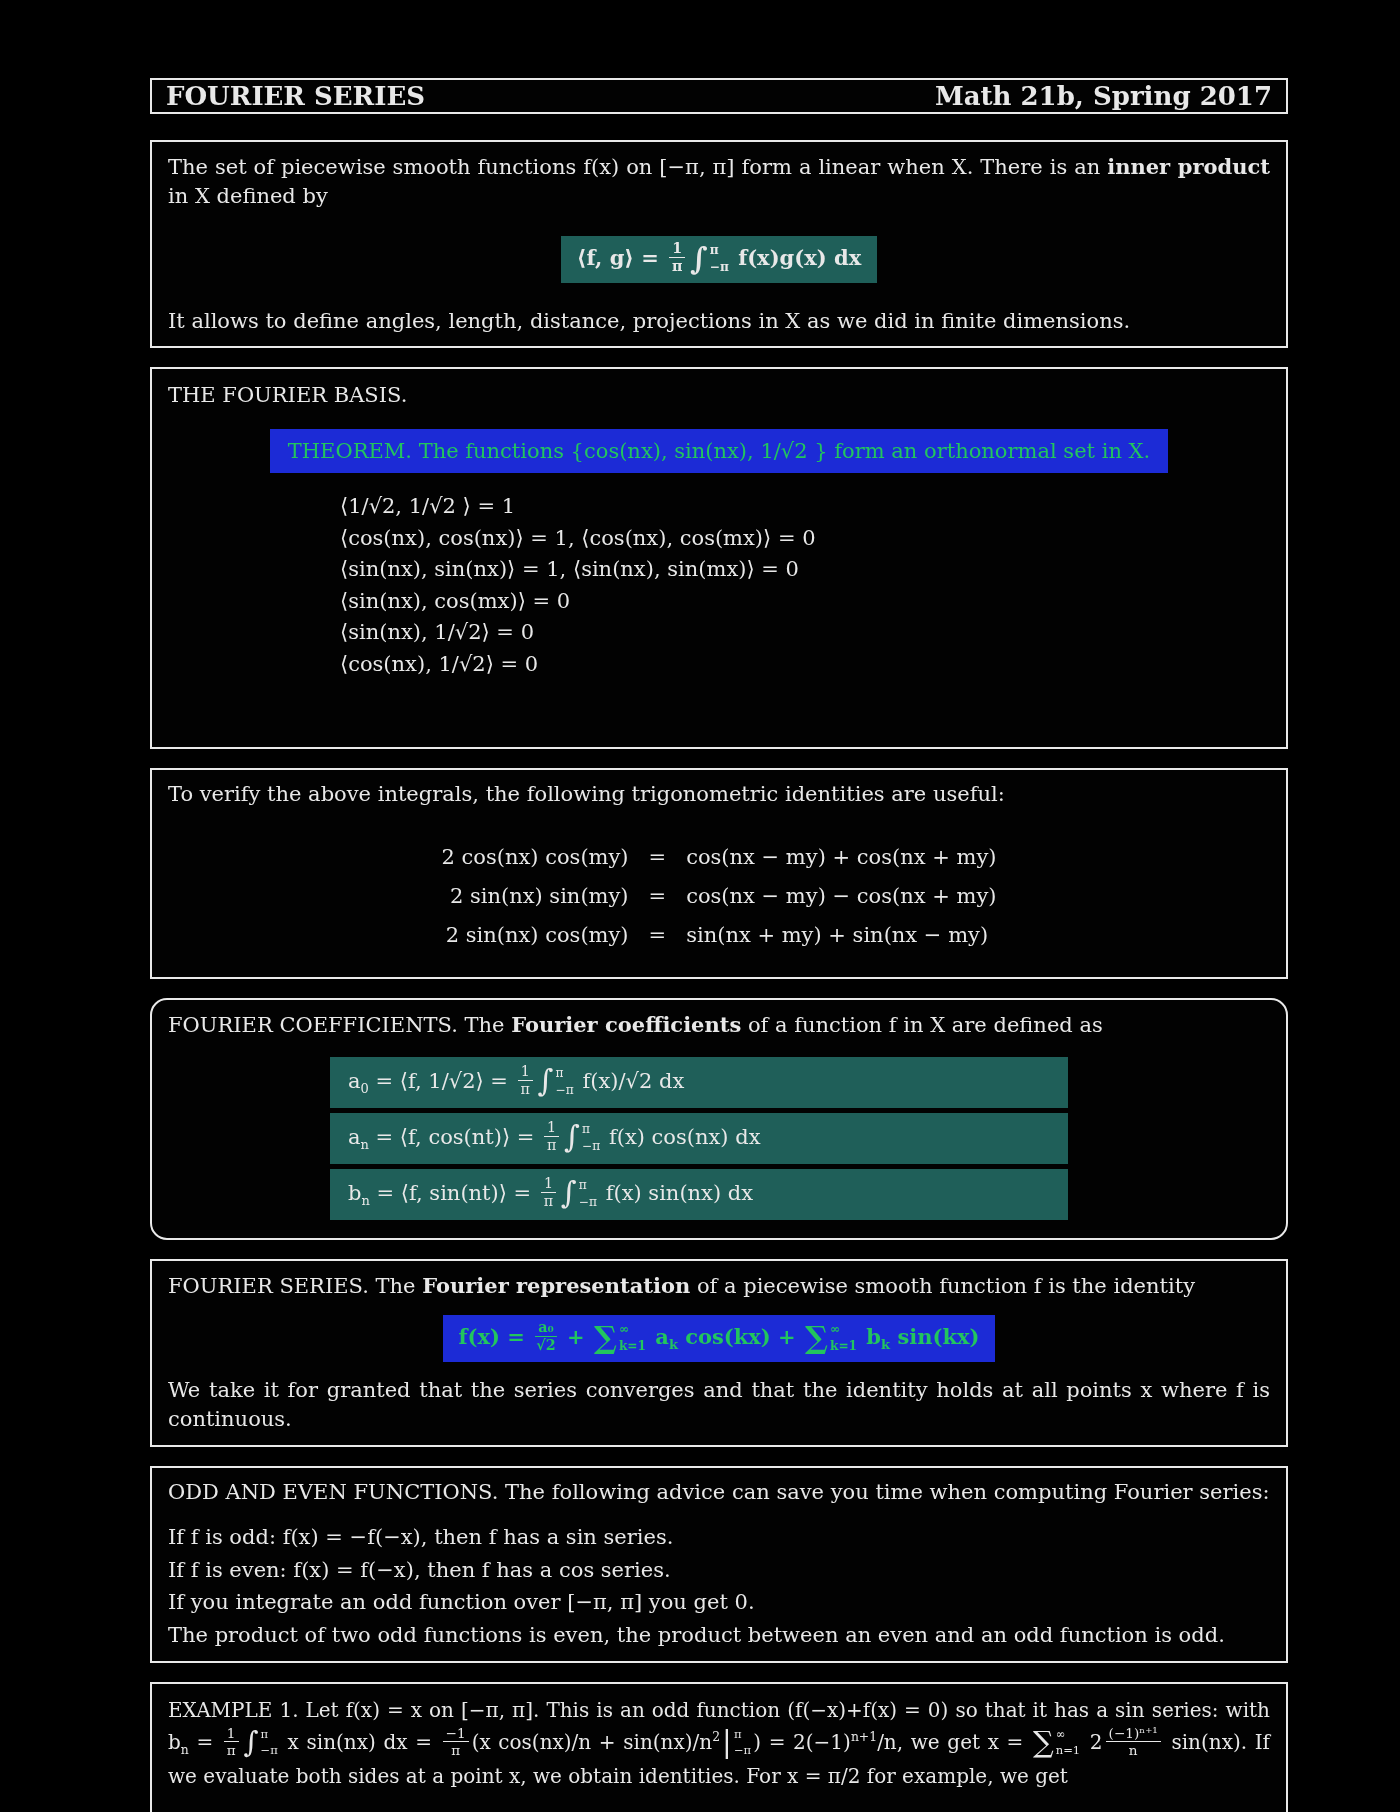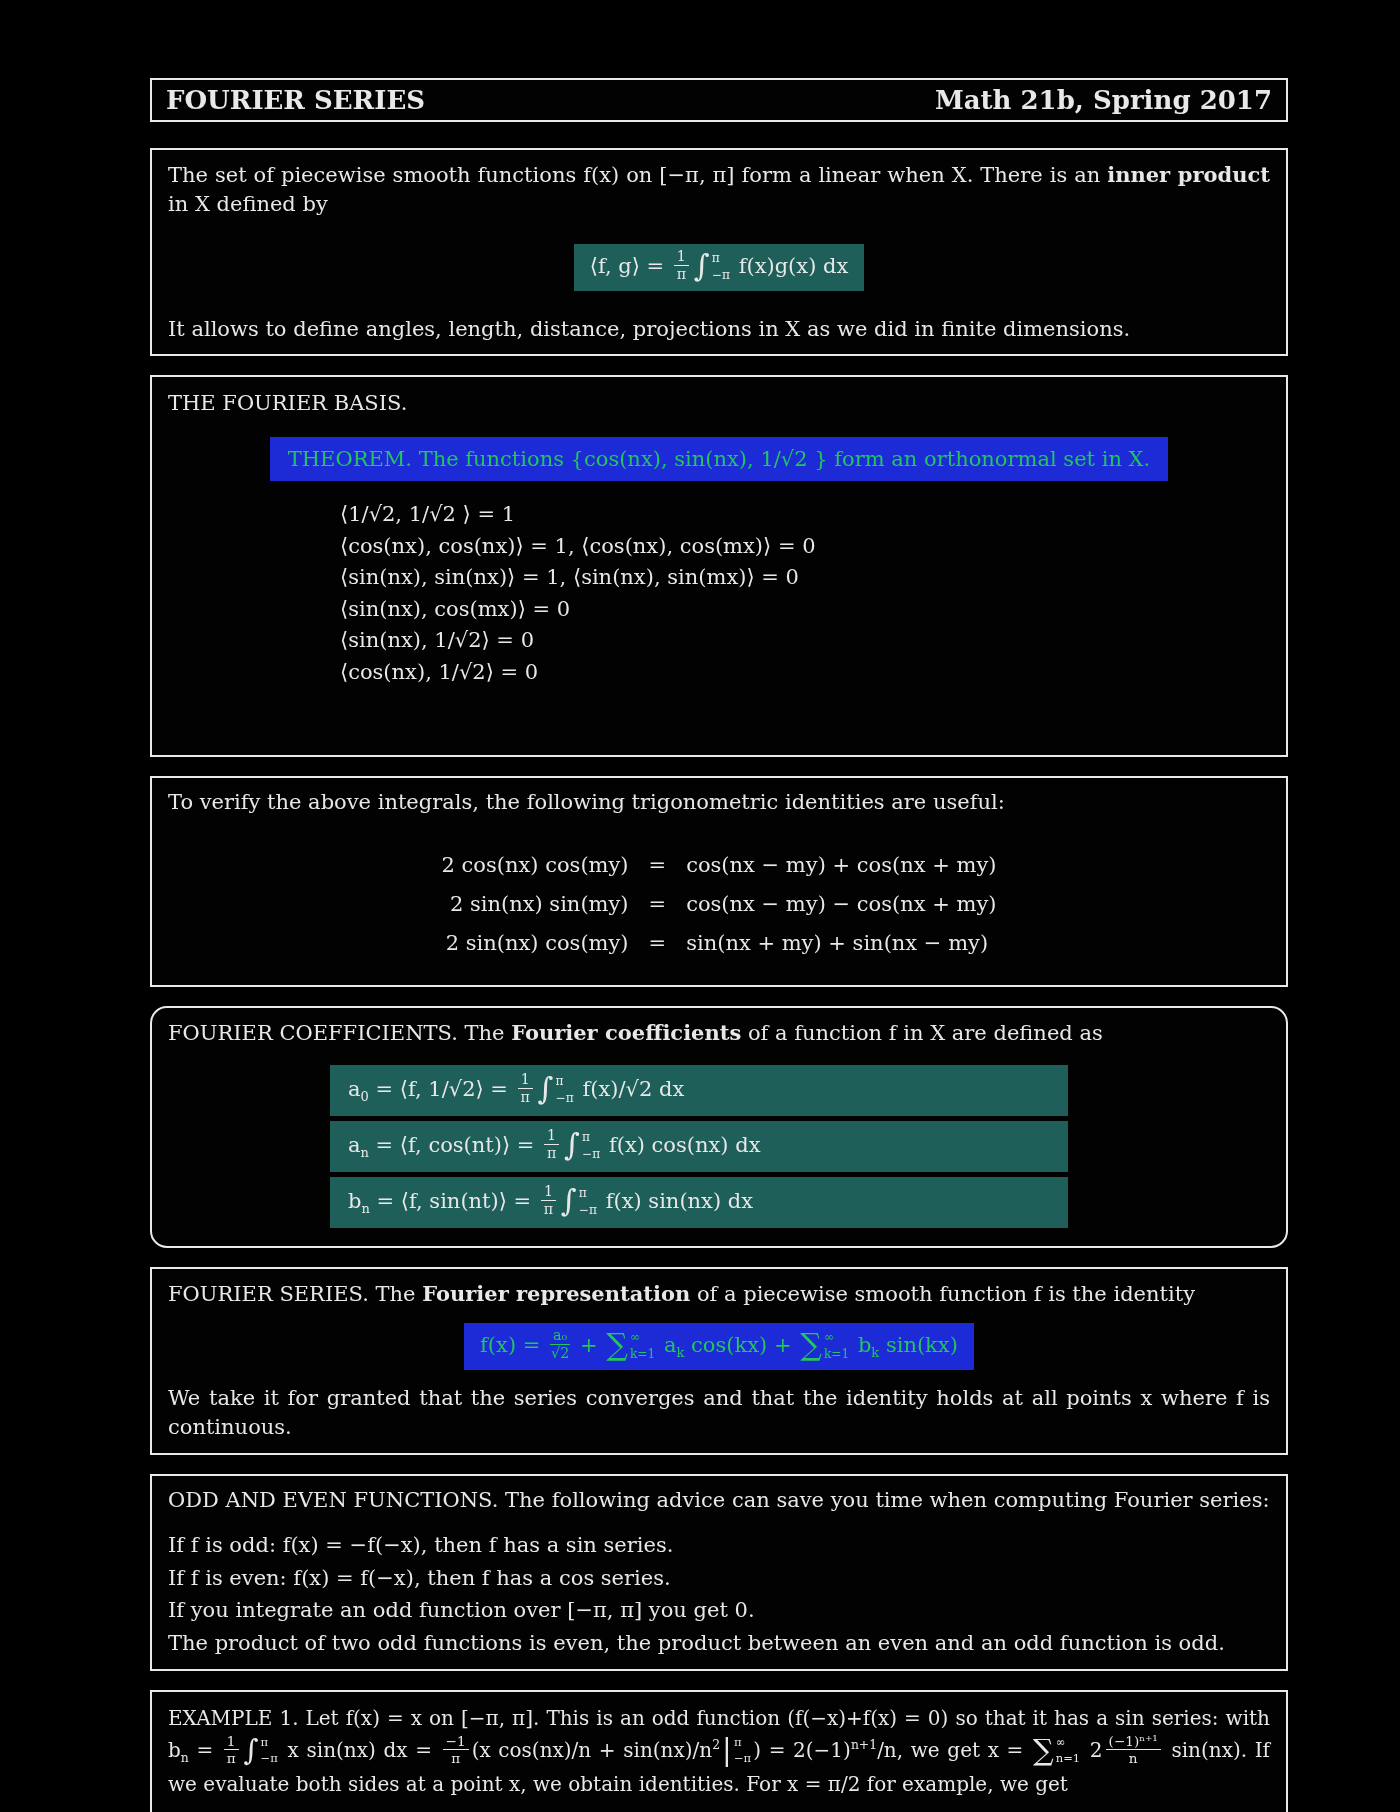--- a/index.html
+++ b/index.html
@@ -17,32 +17,32 @@
   }
   .box{
     border:2px solid #e9e9e9;
     box-sizing:border-box;
     padding:10px 16px;
     margin-bottom:19px;
     background:#020202;
   }
   .header-box{
     display:flex;justify-content:space-between;align-items:center;
-    height:44px;padding:0 14px;
+    height:36px;padding:0 14px;
     font-weight:bold;font-size:26px;
     margin-bottom:26px;
   }
   .p{text-align:justify;line-height:1.4;}
   .section-title{margin:4px 0 2px 0;}
   .hl{
     width:fit-content;
     padding:7px 16px;
     line-height:1.25;
   }
-  .hl-center{margin:16px auto;}
+  .hl-center{margin:16px auto;font-weight:bold;}
   .teal{background:var(--teal,#1f5f59);}
   .blue{background:var(--blue,#1c2bd6);color:#22c55e;}
   .theorem-box{margin:22px auto 18px auto;padding:9px 18px;}
   .identities{margin:14px 0 6px 172px;line-height:1.5;}
   .trig-block{
     display:grid;
     grid-template-columns:auto auto auto;
     column-gap:20px;row-gap:12px;
     width:fit-content;
     margin:34px auto 18px auto;

